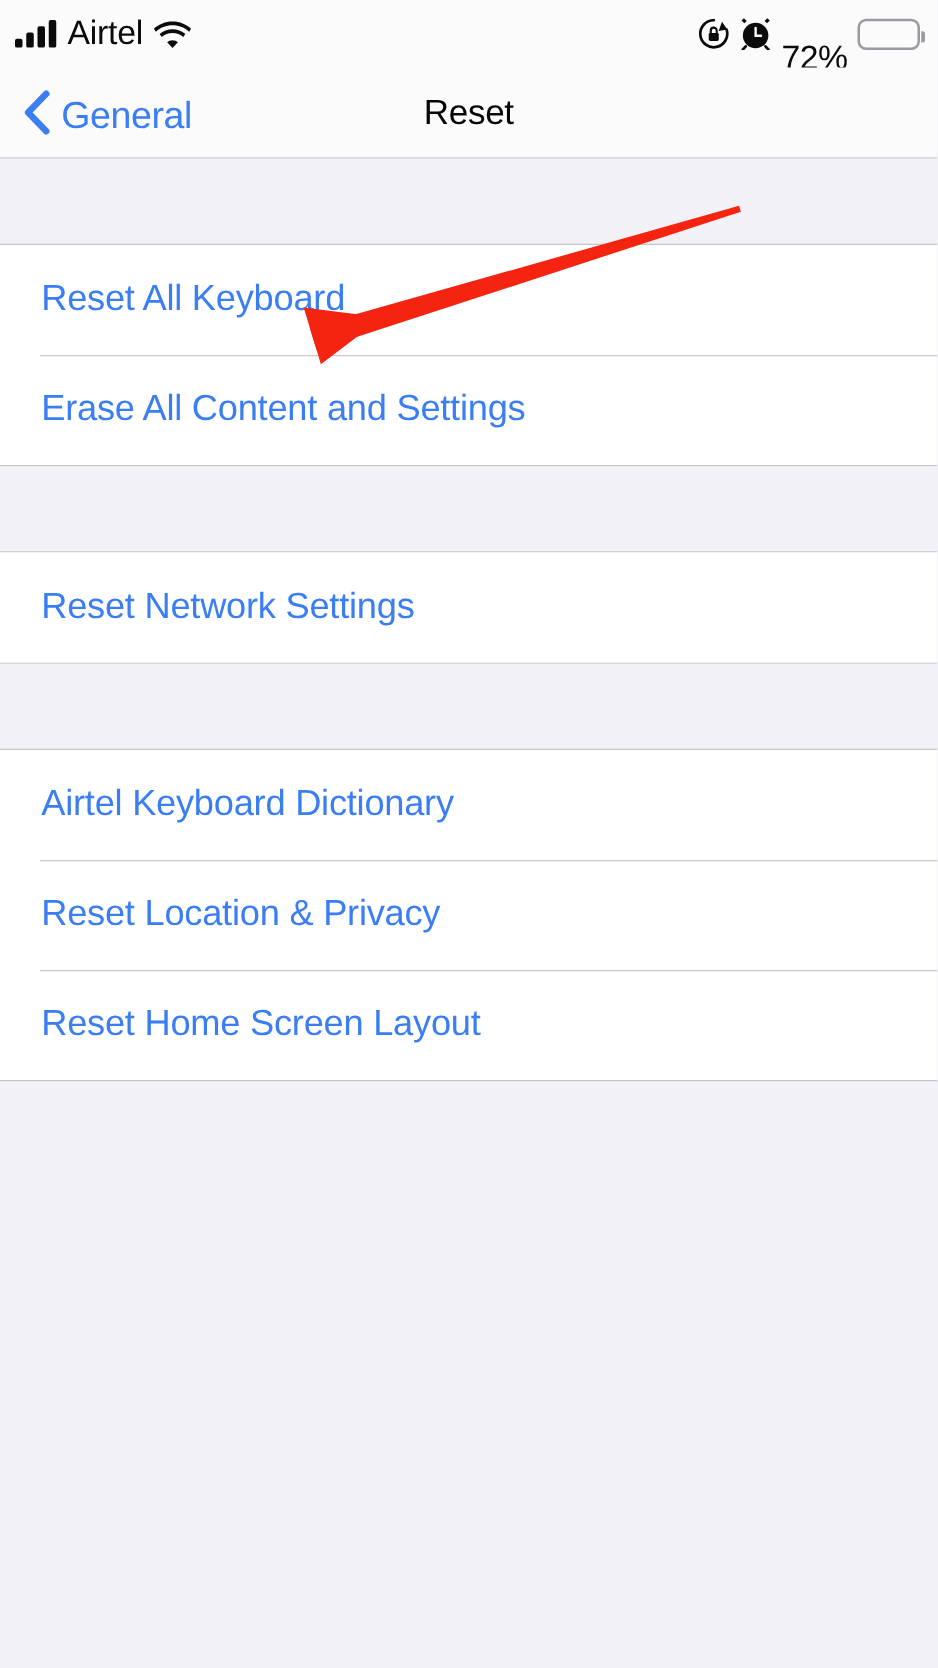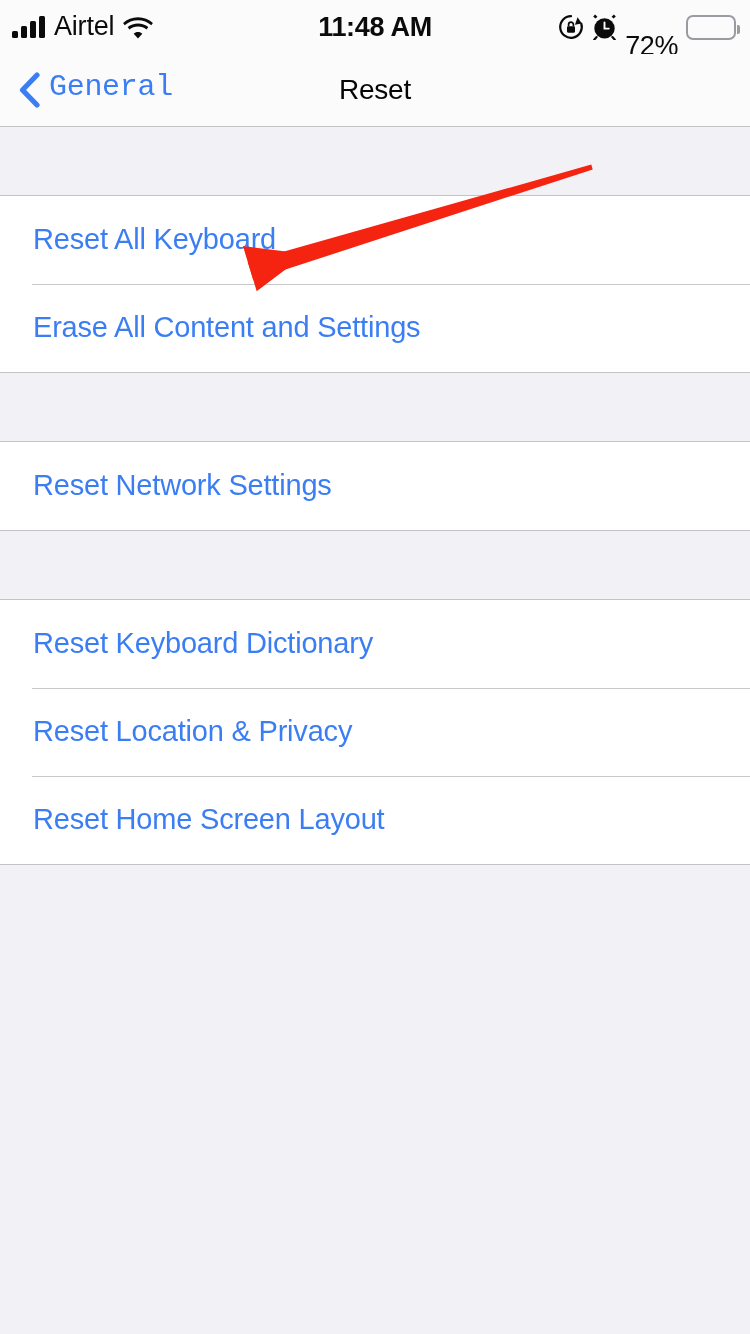--- a/index.html
+++ b/index.html
@@ -122,27 +122,26 @@
   .nav-bar {
     position: relative;
     height: 73px;
     background: #fbfbfb;
     border-bottom: 1px solid #c3c3c7;
     display: flex;
     align-items: center;
   }
   .nav-back {
     display: flex;
-    align-items: flex-start;
+    align-items: flex-end;
     gap: 8px;
     padding-left: 17px;
     cursor: pointer;
     position: relative;
     z-index: 2;
-    font-family: Liberation Mono, monospace;
   }
   .chevron-left {
     width: 24px;
     height: 36px;
     display: block;
     flex: 0 0 auto;
   }
   .nav-back-label {
     font-size: 30px;
     color: #3b7ef3;
@@ -225,21 +224,20 @@
       <span class="carrier">Airtel</span>
       <span>
         <svg class="wifi-icon" viewBox="0 0 30 23" aria-hidden="true">
           <path d="M15 4.2c5.1 0 9.8 1.9 13.3 5.1l1.6-2.3C25.9 3.3 20.7 1.2 15 1.2S4.1 3.3 0.1 7l1.6 2.3C5.2 6.1 9.9 4.2 15 4.2z" fill="#0b0b0b"></path>
           <path d="M15 10.4c3.3 0 6.3 1.2 8.6 3.2l1.7-2.5C22.5 8.7 18.9 7.4 15 7.4s-7.5 1.3-10.3 3.7l1.7 2.5c2.3-2 5.3-3.2 8.6-3.2z" fill="#0b0b0b"></path>
           <path d="M15 16.1c1.7 0 3.2 0.6 4.3 1.7L15 22.4l-4.3-4.6c1.1-1.1 2.6-1.7 4.3-1.7z" fill="#0b0b0b"></path>
         </svg>
       </span>
     </div>
 
-    <div class="status-center">11:48 AM</div>
 
     <div class="status-right">
       <span>
         <svg class="rotate-lock-icon" viewBox="0 0 26 26" aria-hidden="true">
           <path d="M13 2.2a10.8 10.8 0 1 0 10.3 7.5" fill="none" stroke="#0b0b0b" stroke-width="2.2" stroke-linecap="round"></path>
           <path d="M19.6 3.3l4.2 6.3-6.9 1.2z" fill="#0b0b0b"></path>
           <rect x="9" y="12.3" width="8" height="6.4" rx="1.1" fill="#0b0b0b"></rect>
           <path d="M10.6 12.3v-1.8a2.4 2.4 0 0 1 4.8 0v1.8" fill="none" stroke="#0b0b0b" stroke-width="1.7"></path>
         </svg>
       </span>
@@ -289,21 +287,21 @@
     <div class="group">
       <div class="cell">
         <span class="cell-label">Reset Network Settings</span>
       </div>
     </div>
 
     <div class="group-gap" style="height:68px"></div>
 
     <div class="group">
       <div class="cell">
-        <span class="cell-label">Reset Keyboard Dictionary</span>
+        <span class="cell-label">Airtel Keyboard Dictionary</span>
       </div>
       <div class="cell">
         <span class="cell-label">Reset Location &amp; Privacy</span>
       </div>
       <div class="cell">
         <span class="cell-label">Reset Home Screen Layout</span>
       </div>
     </div>
 
   </div>

